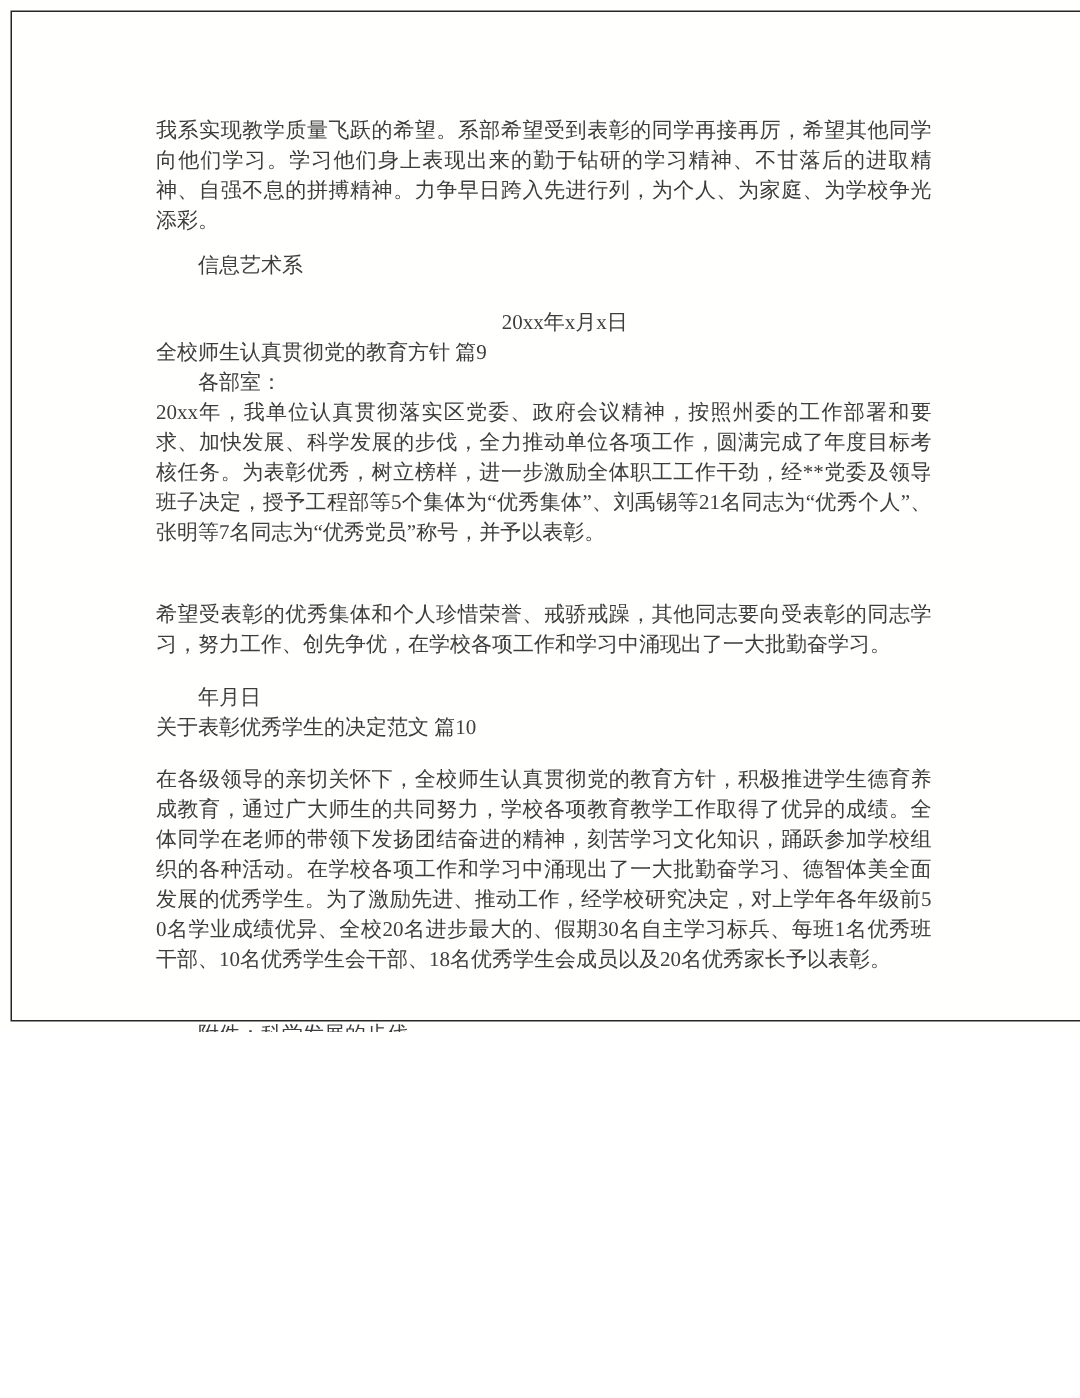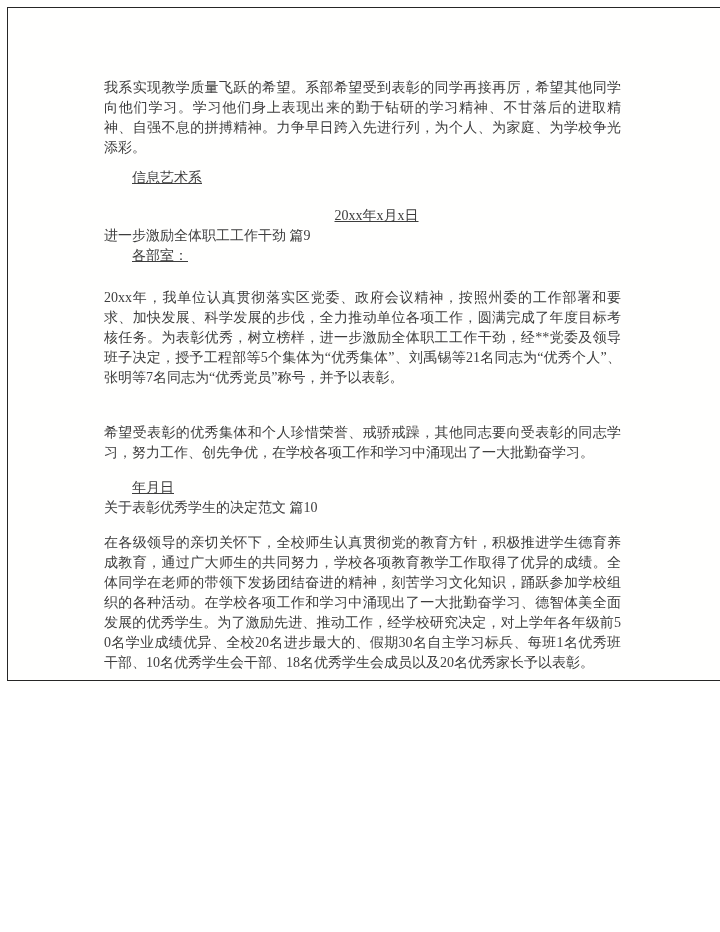--- a/index.html
+++ b/index.html
@@ -38,45 +38,44 @@
   .para {
     margin: 0;
     text-align: justify;
     word-break: break-all;
   }
   .line {
     margin: 0;
   }
   .indent {
     padding-left: 28px;
-    text-decoration: underline;
   }
   .mt-10 { margin-top: 10px; }
   .mt-15 { margin-top: 15px; }
   .mt-18 { margin-top: 18px; text-align: center; }
   .mt-20 { margin-top: 8px; }
-  .mt-22 { margin-top: 22px; }
+  .mt-22 { }
   .mt-30 { margin-top: 30px; }
   .mt-35 { margin-top: 35px; }
 </style>
 </head>
 <body>
 
 <div class="page">
   <div class="page-border"></div>
 
   <div class="content">
 
     <p class="para">我系实现教学质量飞跃的希望。系部希望受到表彰的同学再接再厉，希望其他同学向他们学习。学习他们身上表现出来的勤于钻研的学习精神、不甘落后的进取精神、自强不息的拼搏精神。力争早日跨入先进行列，为个人、为家庭、为学校争光添彩。</p>
 
     <p class="line indent mt-10">信息艺术系</p>
 
     <p class="line indent mt-18">20xx年x月x日</p>
 
-    <p class="line">进一步激励全体职工工作干劲 篇9</p>
+    <p class="line">全校师生认真贯彻党的教育方针 篇9</p>
 
     <p class="line indent">各部室：</p>
 
     <p class="para mt-22">20xx年，我单位认真贯彻落实区党委、政府会议精神，按照州委的工作部署和要求、加快发展、科学发展的步伐，全力推动单位各项工作，圆满完成了年度目标考核任务。为表彰优秀，树立榜样，进一步激励全体职工工作干劲，经**党委及领导班子决定，授予工程部等5个集体为“优秀集体”、刘禹锡等21名同志为“优秀个人”、张明等7名同志为“优秀党员”称号，并予以表彰。</p>
 
     <p class="para mt-35">希望受表彰的优秀集体和个人珍惜荣誉、戒骄戒躁，其他同志要向受表彰的同志学习，努力工作、创先争优，在学校各项工作和学习中涌现出了一大批勤奋学习。</p>
 
     <p class="line indent mt-15">年月日</p>
 
     <p class="line">关于表彰优秀学生的决定范文 篇10</p>

